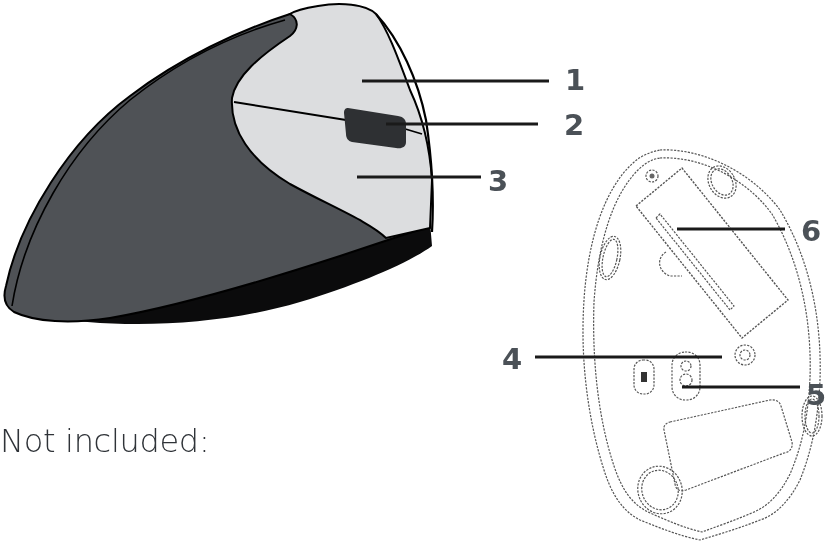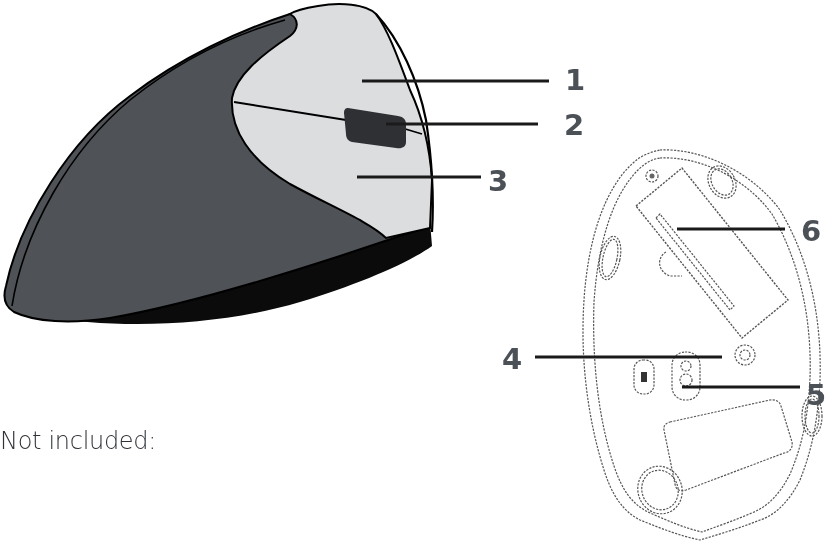--- a/index.html
+++ b/index.html
@@ -25,21 +25,21 @@
       font-family: "DejaVu Sans", "Liberation Sans", sans-serif;
       font-weight: bold;
       font-size: 29px;
       fill: #4b5157;
     }
     .note {
       position: absolute;
       left: 0;
       top: 424px;
       font-family: "DejaVu Sans", "Liberation Sans", sans-serif;
-      font-size: 24px;
+      font-size: 32px;
       line-height: 34px;
       color: #2f3338;
       font-weight: 300;
       letter-spacing: -0.3px;
     }
     .note div { white-space: nowrap; }
     .dash { stroke-dasharray: 2.2 1.3; }
   </style>
 </head>
 <body>

